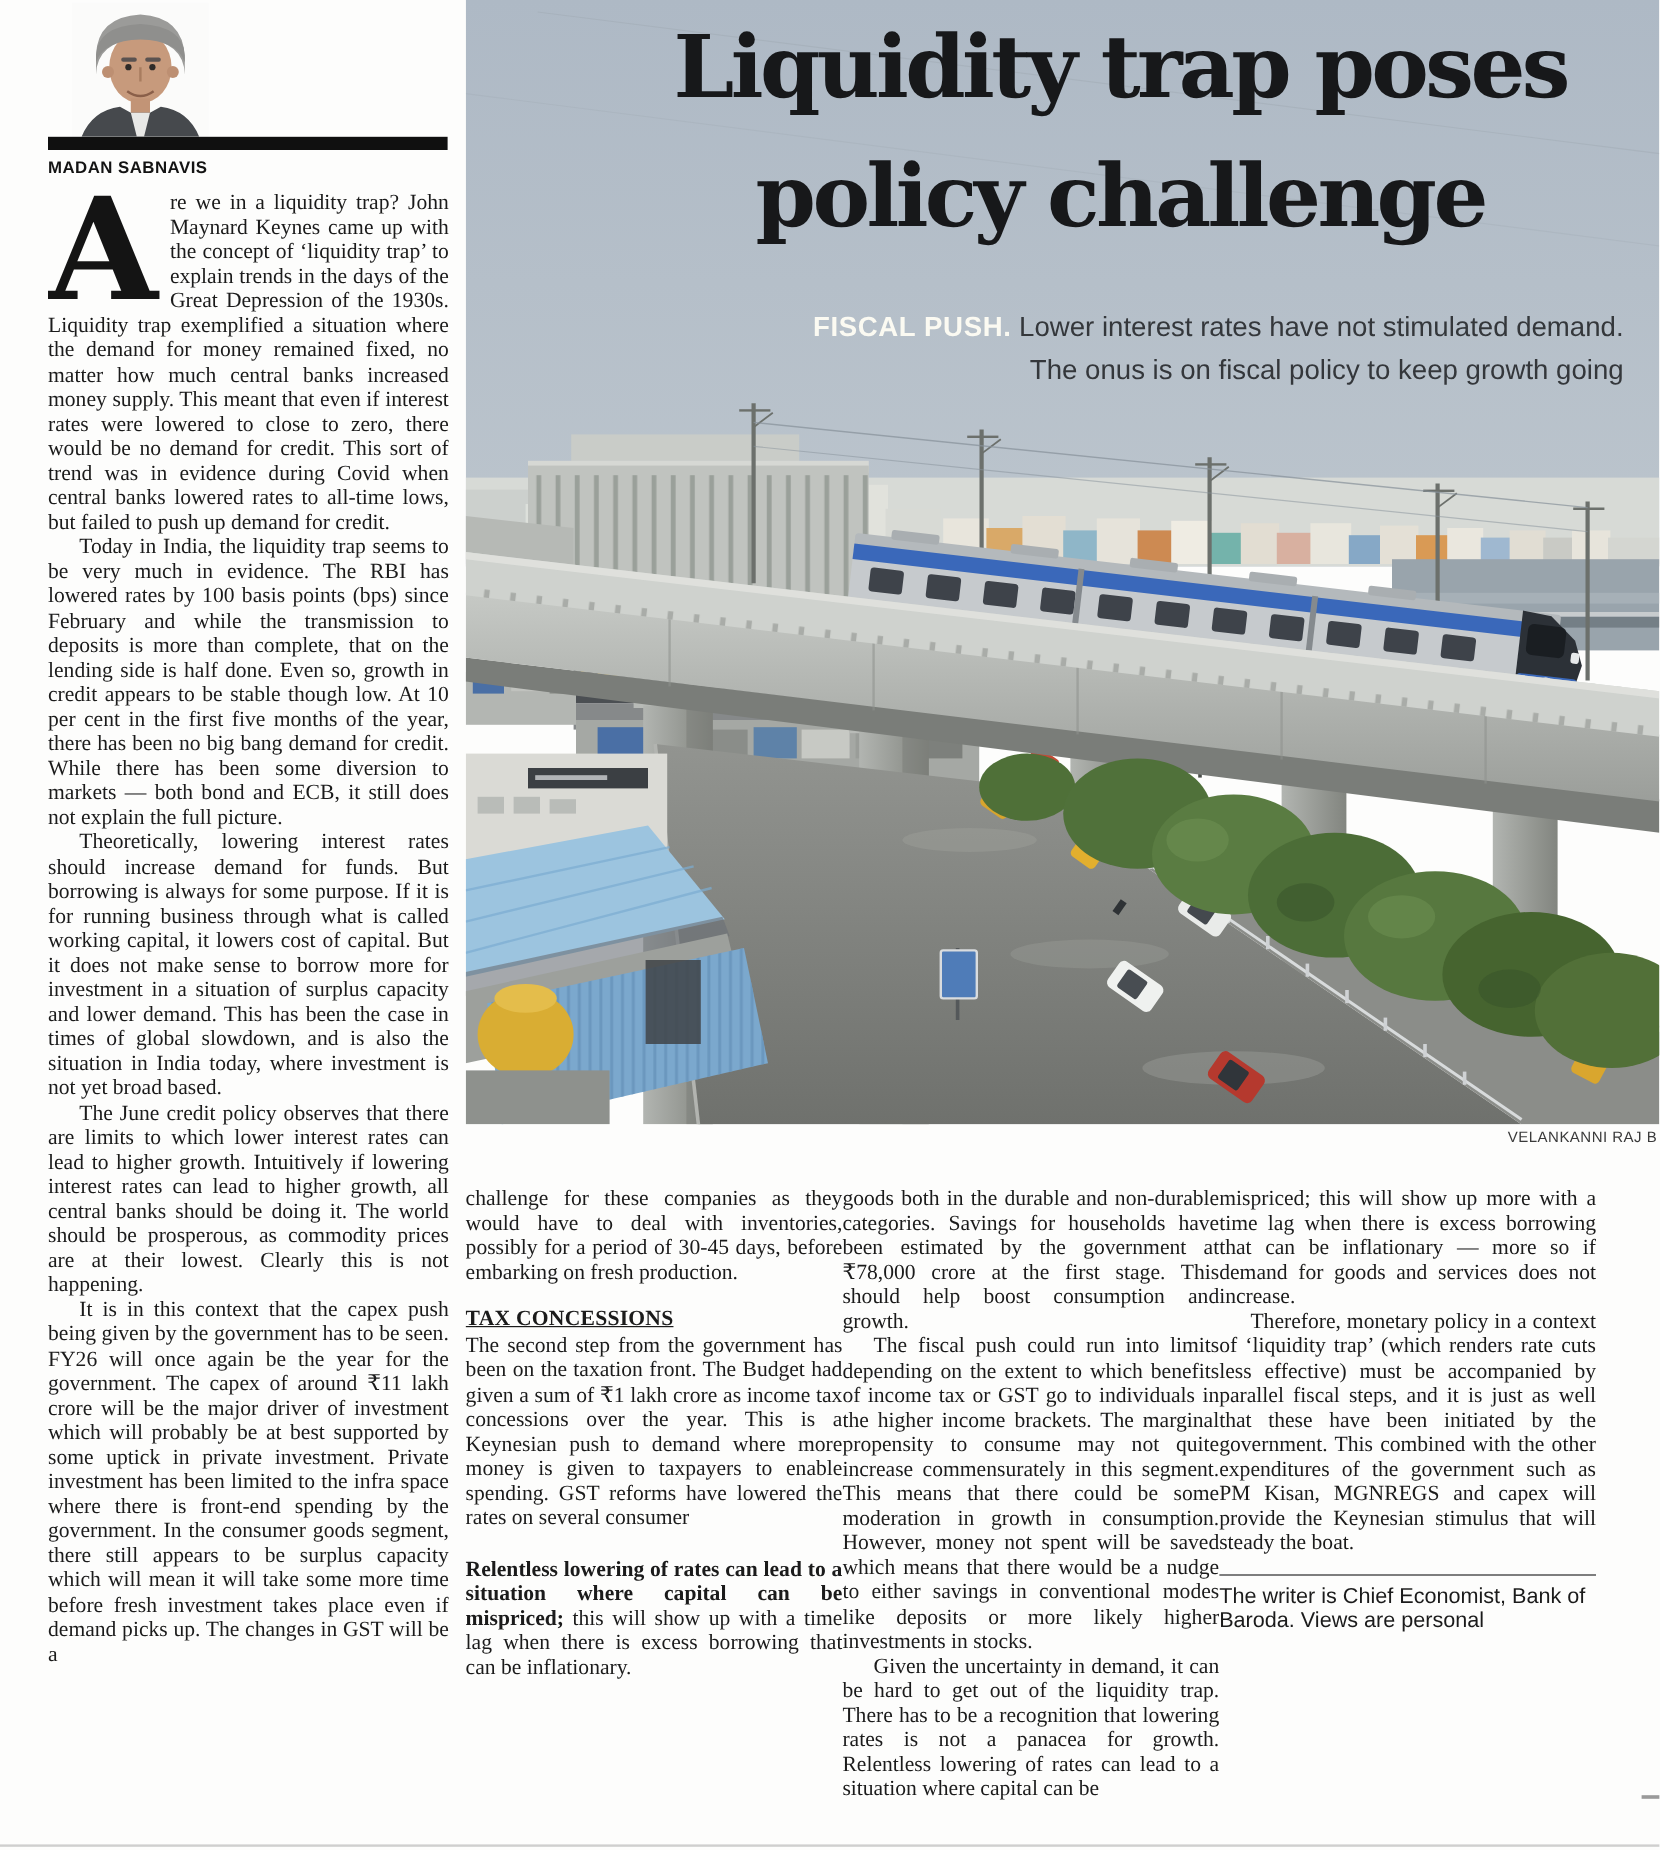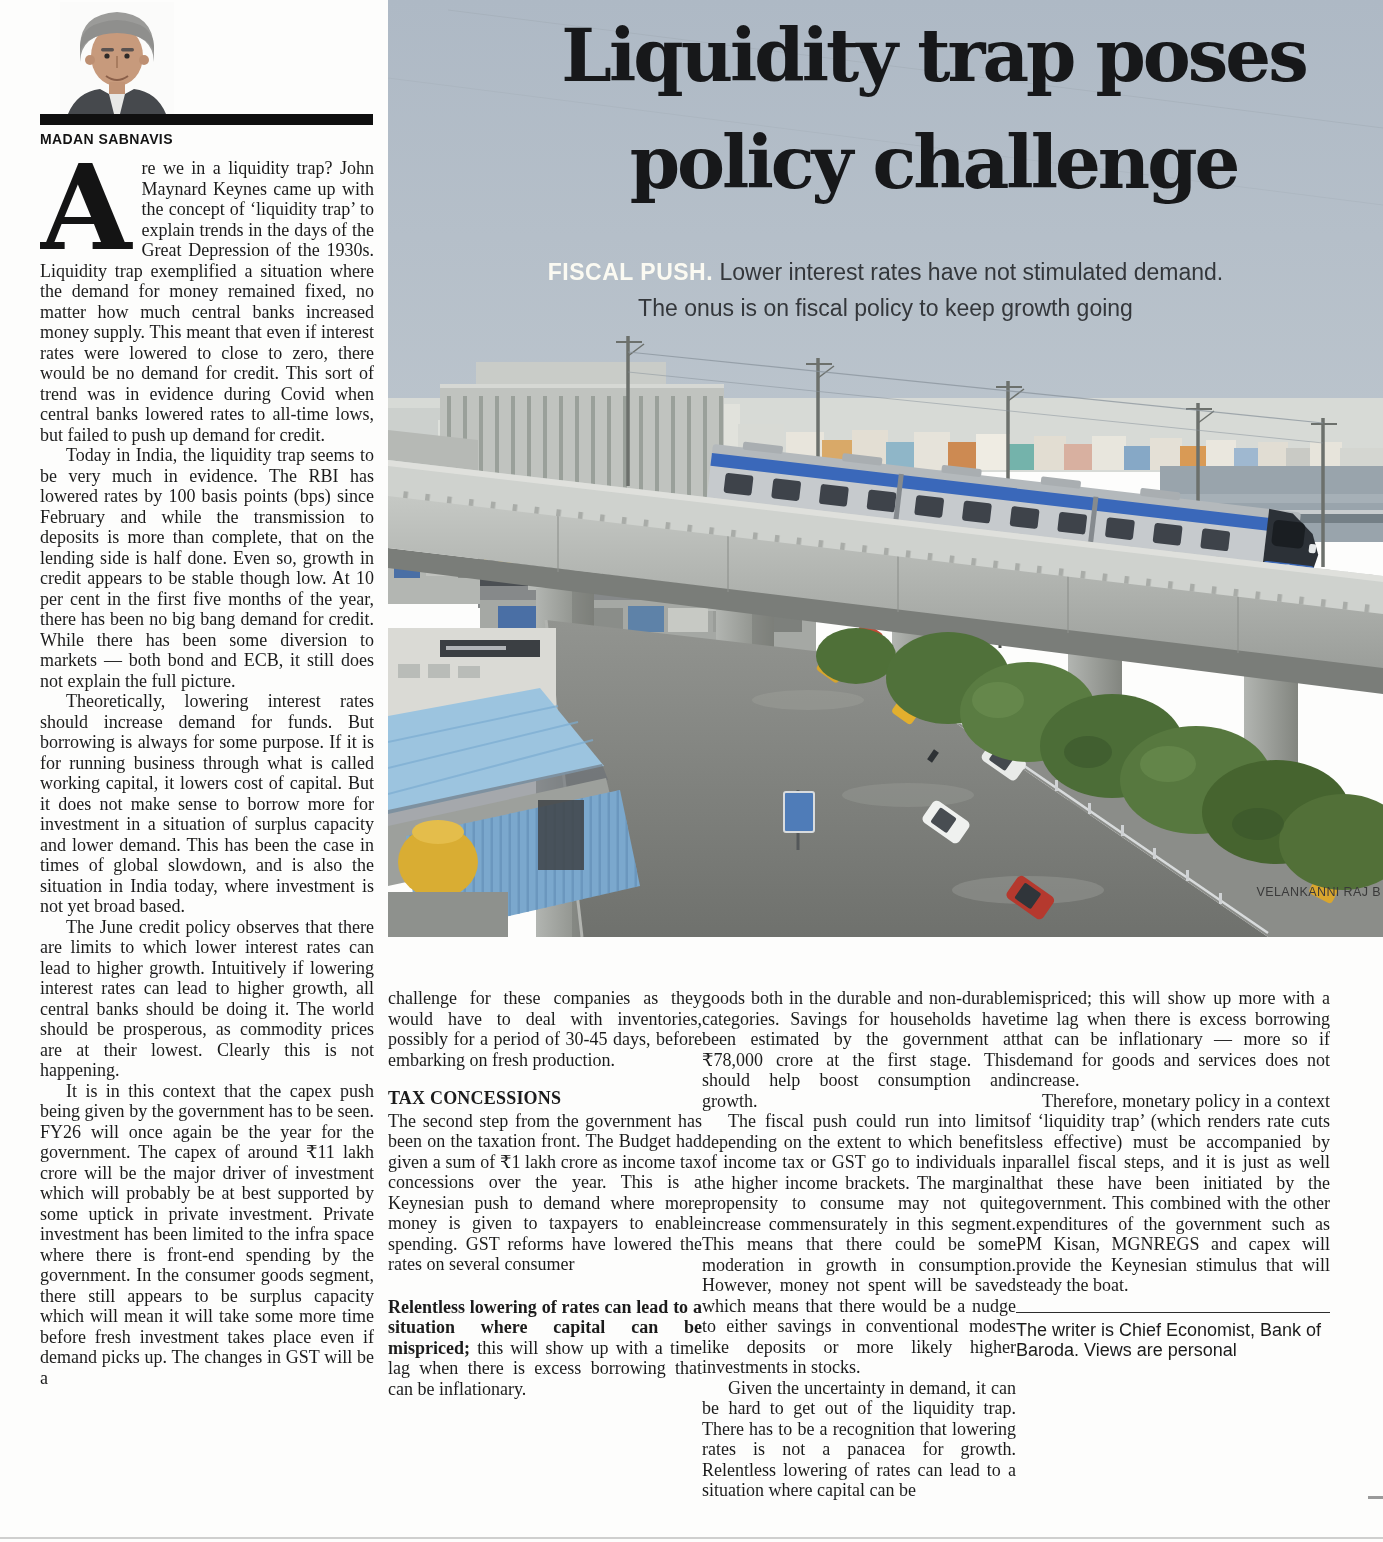--- a/index.html
+++ b/index.html
@@ -17,33 +17,33 @@
   .body-text p{margin:0;text-align:justify;font-size:18px;line-height:20.5px;color:#1b1b1b;}
   .body-text p.indent{text-indent:26px;}
   .dropcap{float:left;font-family:"DejaVu Serif","Liberation Serif",serif;font-weight:700;
     font-size:118px;line-height:92px;padding:4px 10px 0 0;color:#141414;}
   
   .photo-wrap{position:absolute;left:388px;top:0;width:995px;height:937px;overflow:hidden;}
   .photo-wrap svg{position:absolute;left:0;top:0;width:100%;height:100%;}
   .headline{position:absolute;left:0;width:100%;top:2px;text-align:center;
     font-family:"DejaVu Serif","Liberation Serif",serif;font-weight:700;
     font-size:72px;line-height:107px;letter-spacing:-3px;color:#17181a;padding-left:48px;}
-  .kicker{position:absolute;left:30px;right:30px;top:254px;text-align:center;
+  .kicker{position:absolute;left:30px;right:30px;top:254px;text-align:right;
     font-family:"Liberation Sans","DejaVu Sans",sans-serif;font-size:23px;line-height:36px;
     color:#34373b;}
   .kicker-label{color:#fbfaf2;font-weight:700;letter-spacing:.5px;}
-  .photo-credit{position:absolute;left:388px;top:885px;width:993px;text-align:right;
+  .photo-credit{position:absolute;left:388px;top:941px;width:993px;text-align:right;
     font-family:"Liberation Sans","DejaVu Sans",sans-serif;font-size:12.5px;color:#3a3a3a;
     letter-spacing:.4px;}
   
   .bottom-cols{position:absolute;left:388px;top:988px;width:995px;height:554px;
     display:flex;}
   .bcol{width:314px;height:554px;overflow:hidden;}
   .subhead{font-weight:700;font-size:17.5px;letter-spacing:.2px;color:#141414;
-    margin:18px 0 2px 0 !important;text-align:left !important;text-indent:0 !important;}
+    margin:18px 0 2px 0 !important;text-align:left !important;text-indent:0 !important;text-decoration:underline;}
   .pullquote{margin-top:22px !important;font-size:23.5px;line-height:28.5px;
     text-align:justify;color:#101010;text-indent:0 !important;}
   .pq-bold{font-weight:700;}
   .footnote-rule{border:none;border-top:1.5px solid #2c2c2c;margin:16px 0 0 0;width:100%;}
   .footnote{font-family:"Liberation Sans","DejaVu Sans",sans-serif;
     font-size:14.5px;line-height:22px;color:#1f1f1f;margin-top:7px !important;
     text-align:left !important;text-indent:0 !important;}
   
   .page-bottom-rule{position:absolute;left:0;top:1537px;width:1383px;height:2px;background:#cfcfce;}
   .edge-mark{position:absolute;left:1368px;top:1496px;width:15px;height:3px;background:#9a9a9a;}

